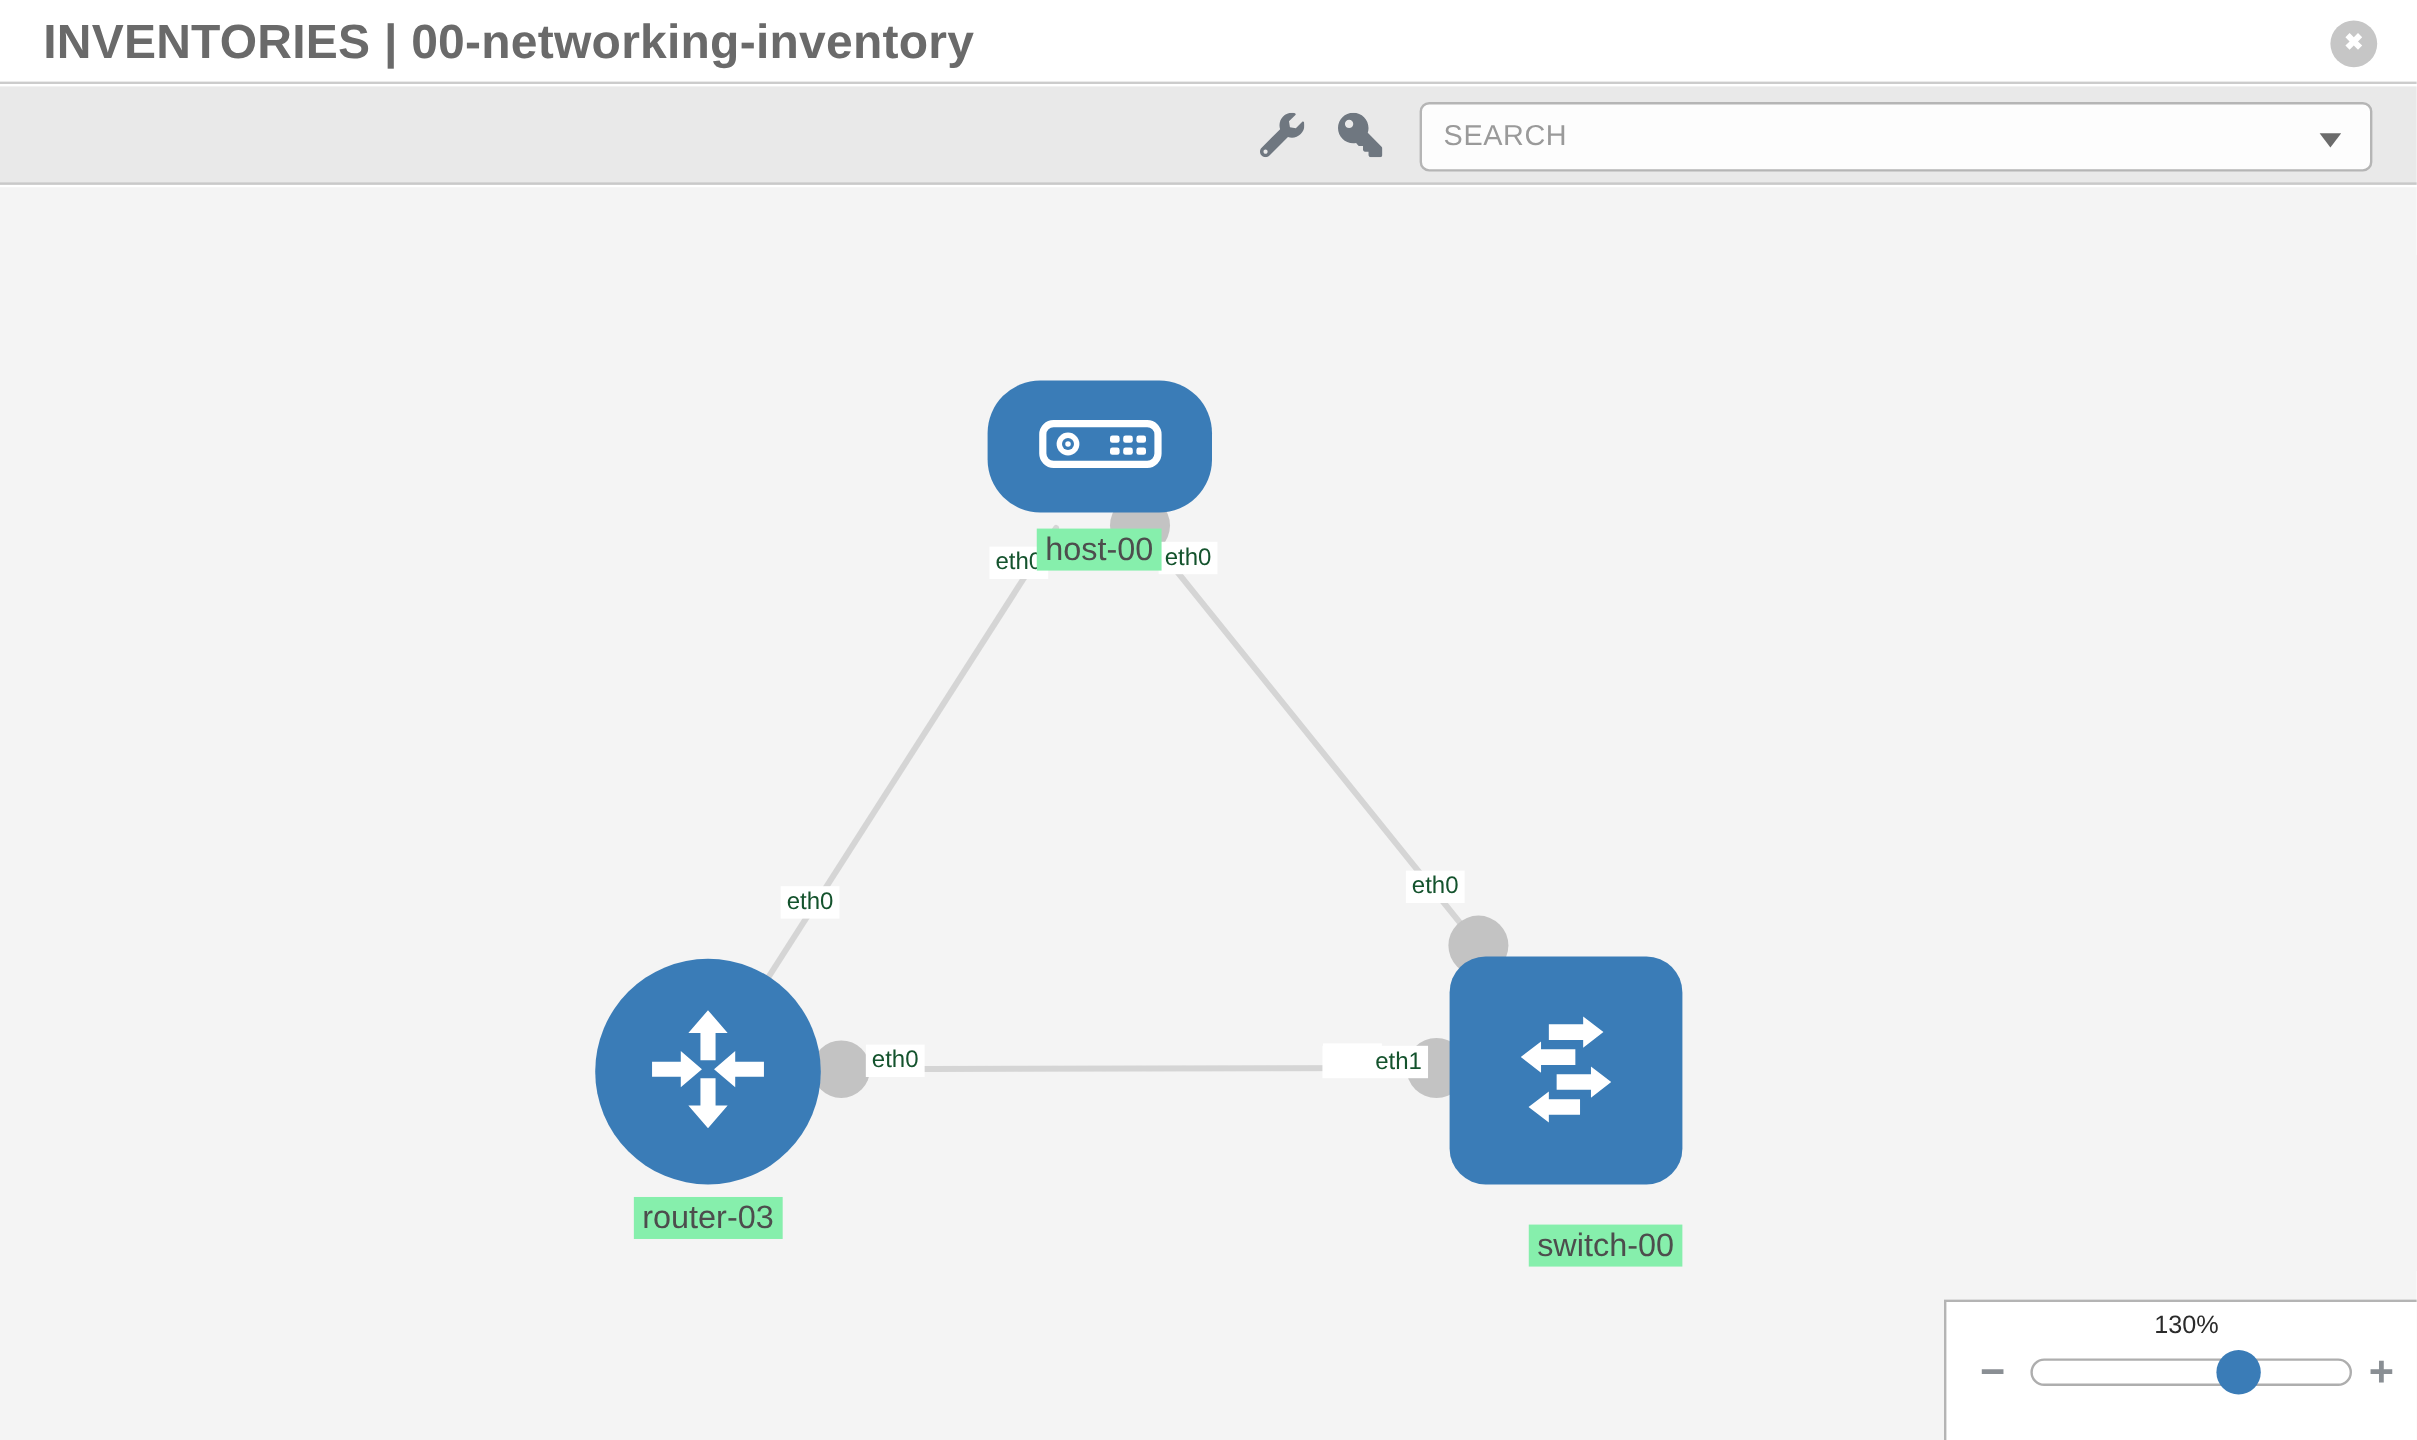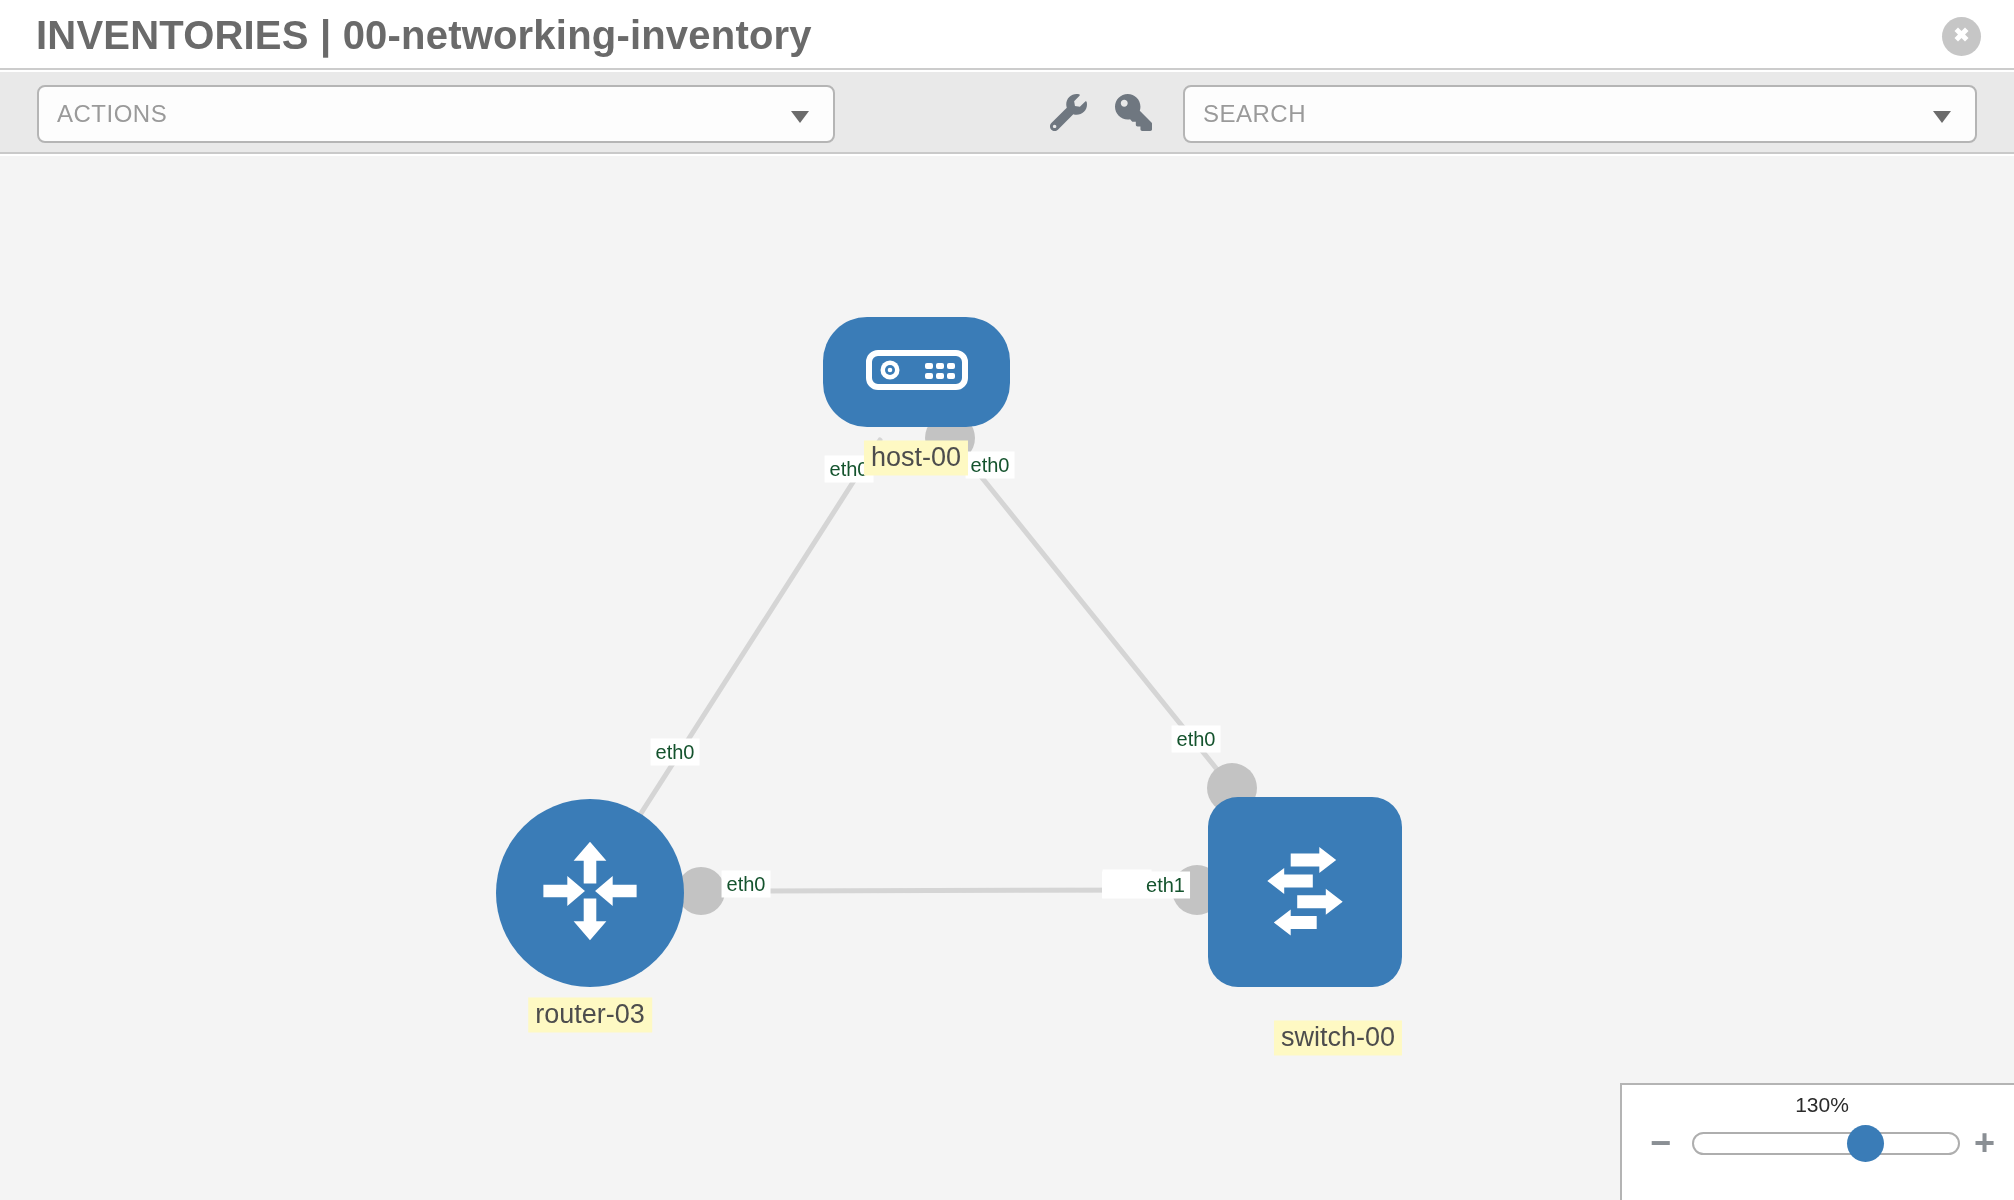--- a/index.html
+++ b/index.html
@@ -44,21 +44,21 @@
   .node { position:absolute; background:#3a7cb7; z-index:3; cursor:pointer;
           display:flex; align-items:center; justify-content:center; }
   .node-host   { left:823px; top:161px; width:187px; height:110px; border-radius:44px; }
   .node-router { left:496px; top:643px; width:188px; height:188px; border-radius:50%; }
   .node-switch { left:1208px; top:641px; width:194px; height:190px; border-radius:30px; }
 
   .iflabel { position:absolute; transform:translate(-50%,-50%); background:#ffffff;
              color:#14532d; font-size:20px; line-height:1.35; padding:0 5px;
              white-space:nowrap; z-index:6; }
   .iflabel.over { z-index:7; }
-  .nodelabel { position:absolute; transform:translate(-50%,-50%); background:#fef9c3;
+  .nodelabel { position:absolute; transform:translate(-50%,-50%); background:#86efac;
                color:#4d4d4d; font-size:27px; line-height:1.15; padding:2px 7px;
                white-space:nowrap; z-index:8; }
 
   
   .zoom-panel { position:absolute; left:1620px; top:927px; width:400px; height:135px;
                 background:#ffffff; border:2px solid #b4b4b4; z-index:10; }
   .zoom-level { position:absolute; left:0; top:8px; width:400px; text-align:center;
                 font-size:21px; color:#2b2b2b; }
   .zoom-minus, .zoom-plus { position:absolute; top:40px; font-size:36px; font-weight:700;
                 color:#8a8f94; cursor:pointer; line-height:36px; }
@@ -80,24 +80,20 @@
       <span>
         <svg width="21" height="21" viewBox="0 0 24 24">
             <path d="M4 8 L8 4 L12 8 L16 4 L20 8 L16 12 L20 16 L16 20 L12 16 L8 20 L4 16 L8 12 Z" fill="#ffffff"></path>
           </svg>
       </span>
     </div>
   </div>
 
   <div class="toolbar">
 
-    <div class="select-box actions-box">
-      <span class="ph">ACTIONS</span>
-      <span class="caret"></span>
-    </div>
 
     <div class="tool-icon wrench-pos">
       <span>
         <svg viewBox="0 0 512 512">
             <path d="M507.73 109.1c-2.24-9.03-13.54-12.09-20.12-5.51l-74.36 74.36-67.88-11.31-11.31-67.88 74.36-74.36c6.62-6.62 3.43-17.9-5.66-20.16-47.38-11.74-99.55.91-136.58 37.93-39.64 39.64-50.55 97.1-34.05 147.2L18.74 402.76c-24.99 24.99-24.99 65.51 0 90.5 24.99 24.99 65.51 24.99 90.5 0l213.21-213.21c50.12 16.71 107.47 5.68 147.37-34.22 37.07-37.07 49.7-89.32 37.91-136.73zM64 472c-13.25 0-24-10.75-24-24 0-13.26 10.75-24 24-24s24 10.74 24 24c0 13.25-10.75 24-24 24z"></path>
           </svg>
       </span>
     </div>
 
     <div class="tool-icon key-pos">

